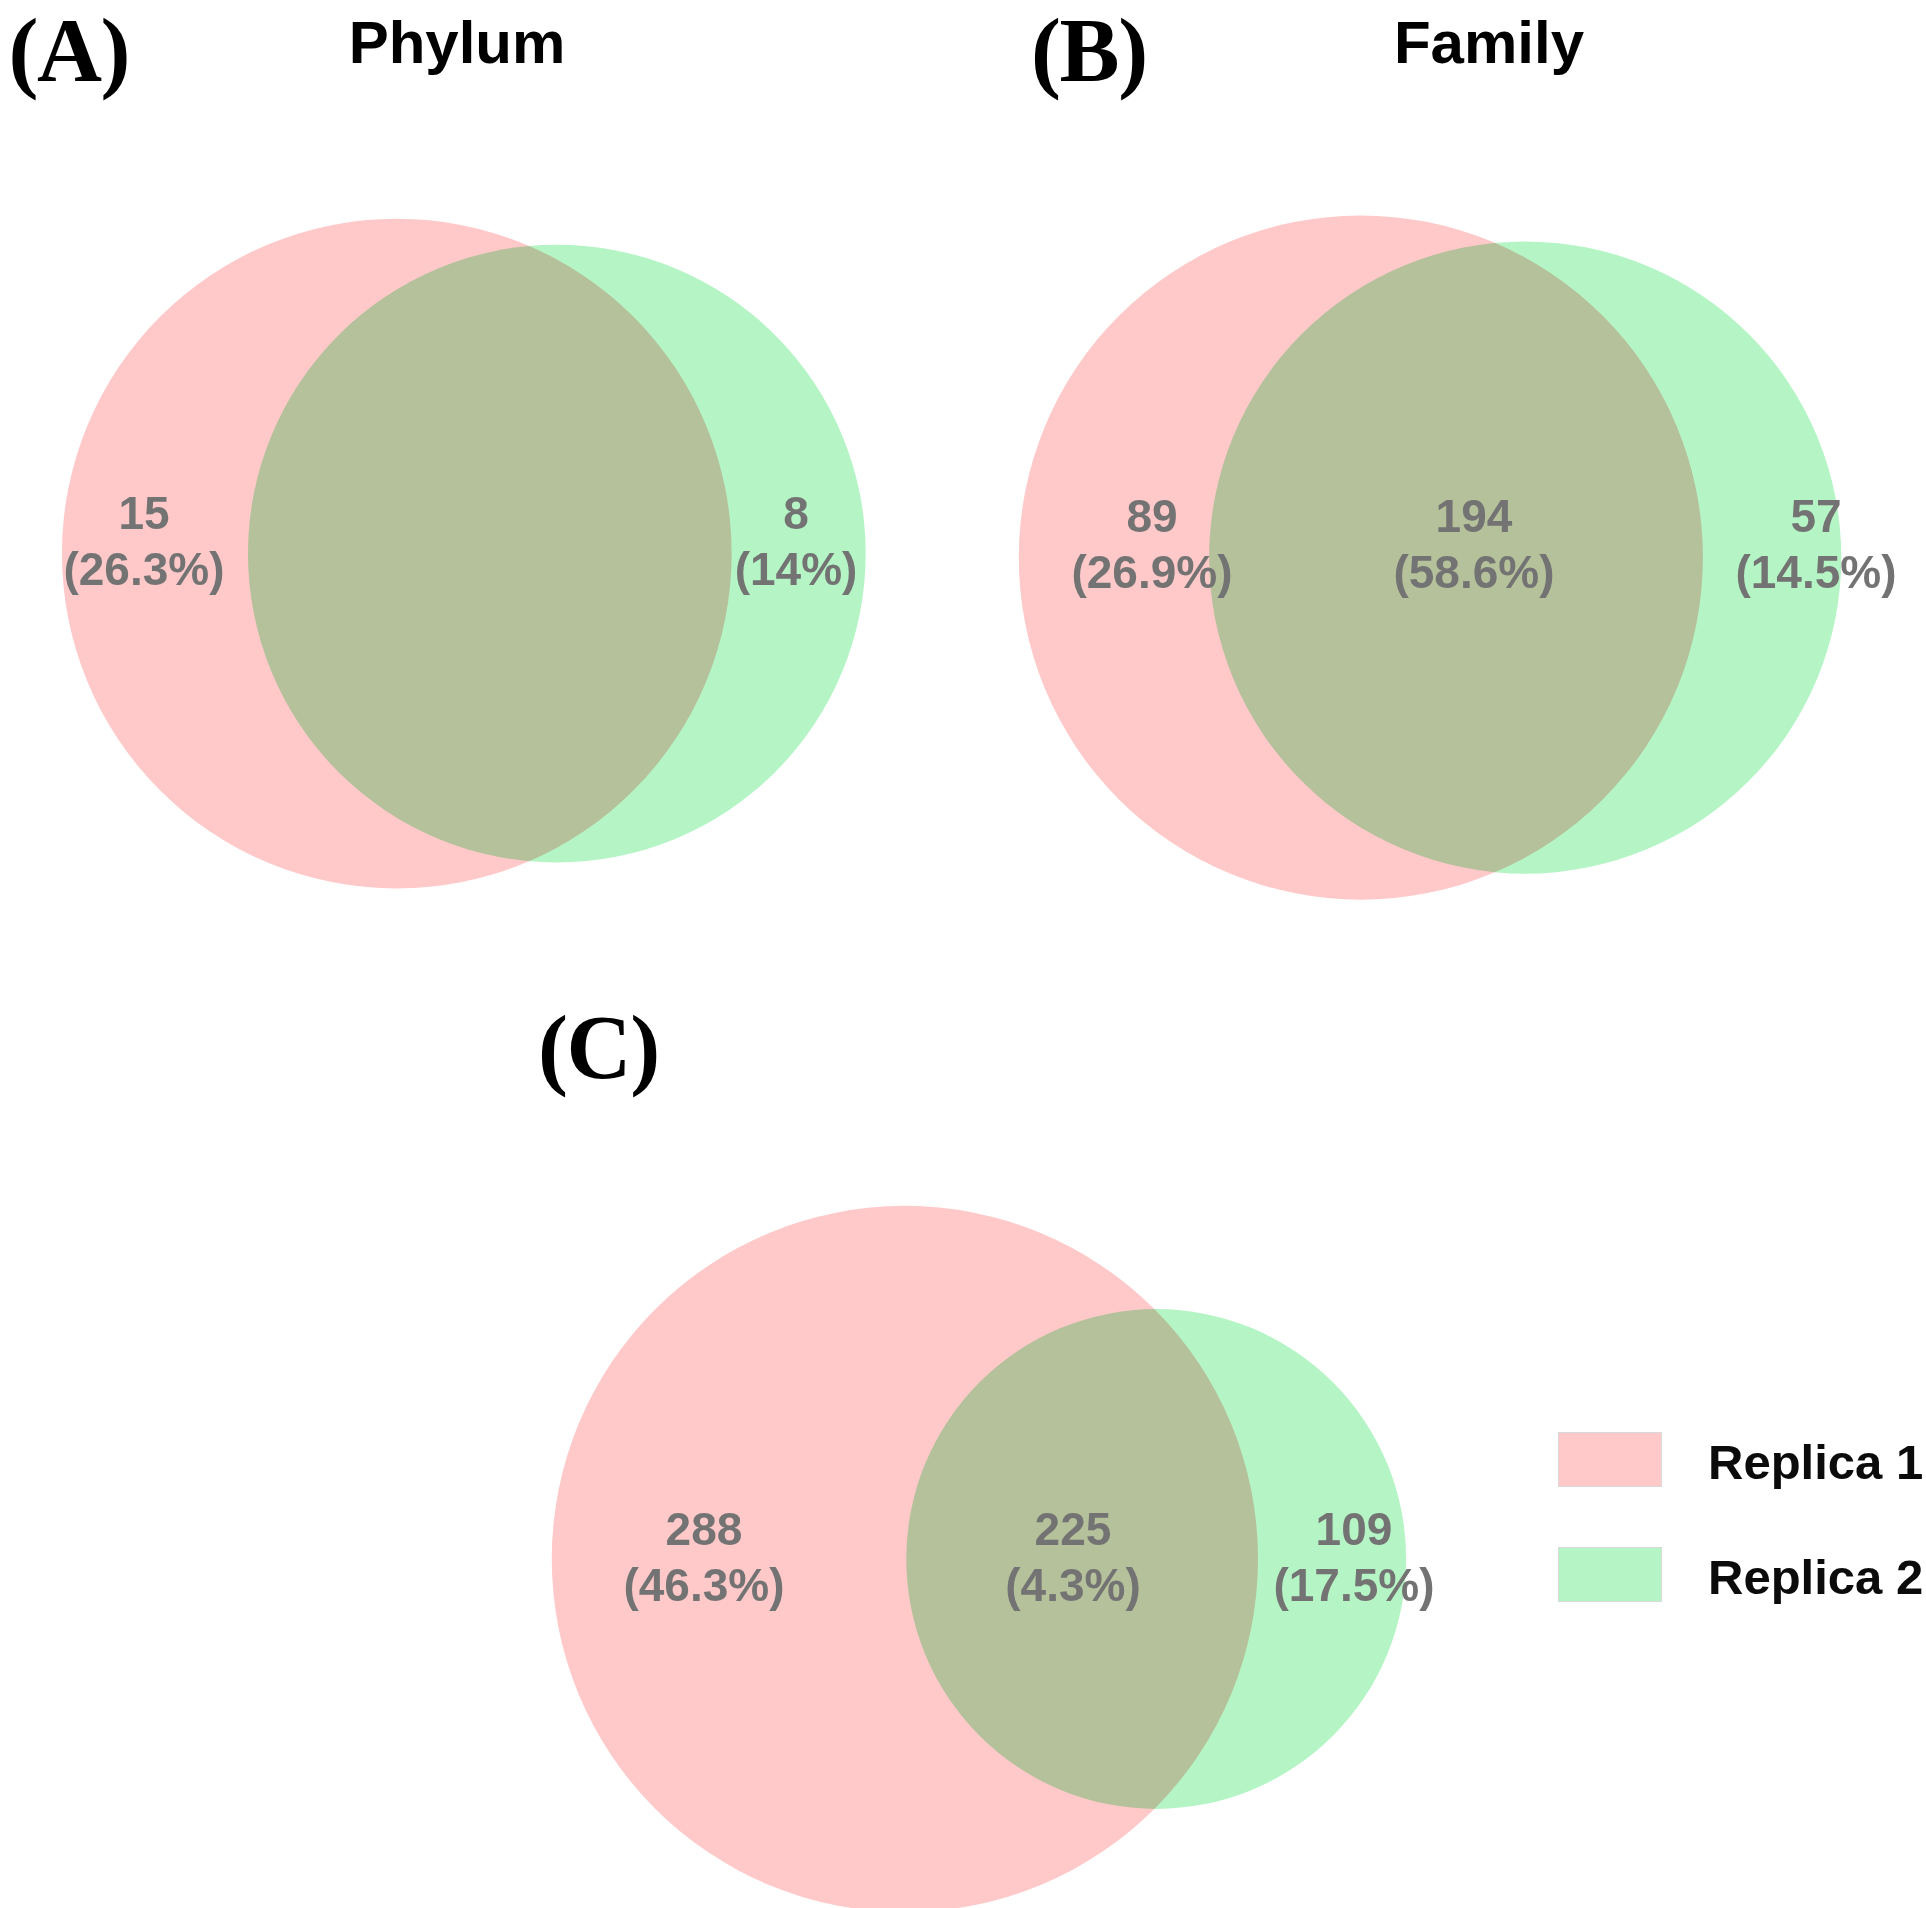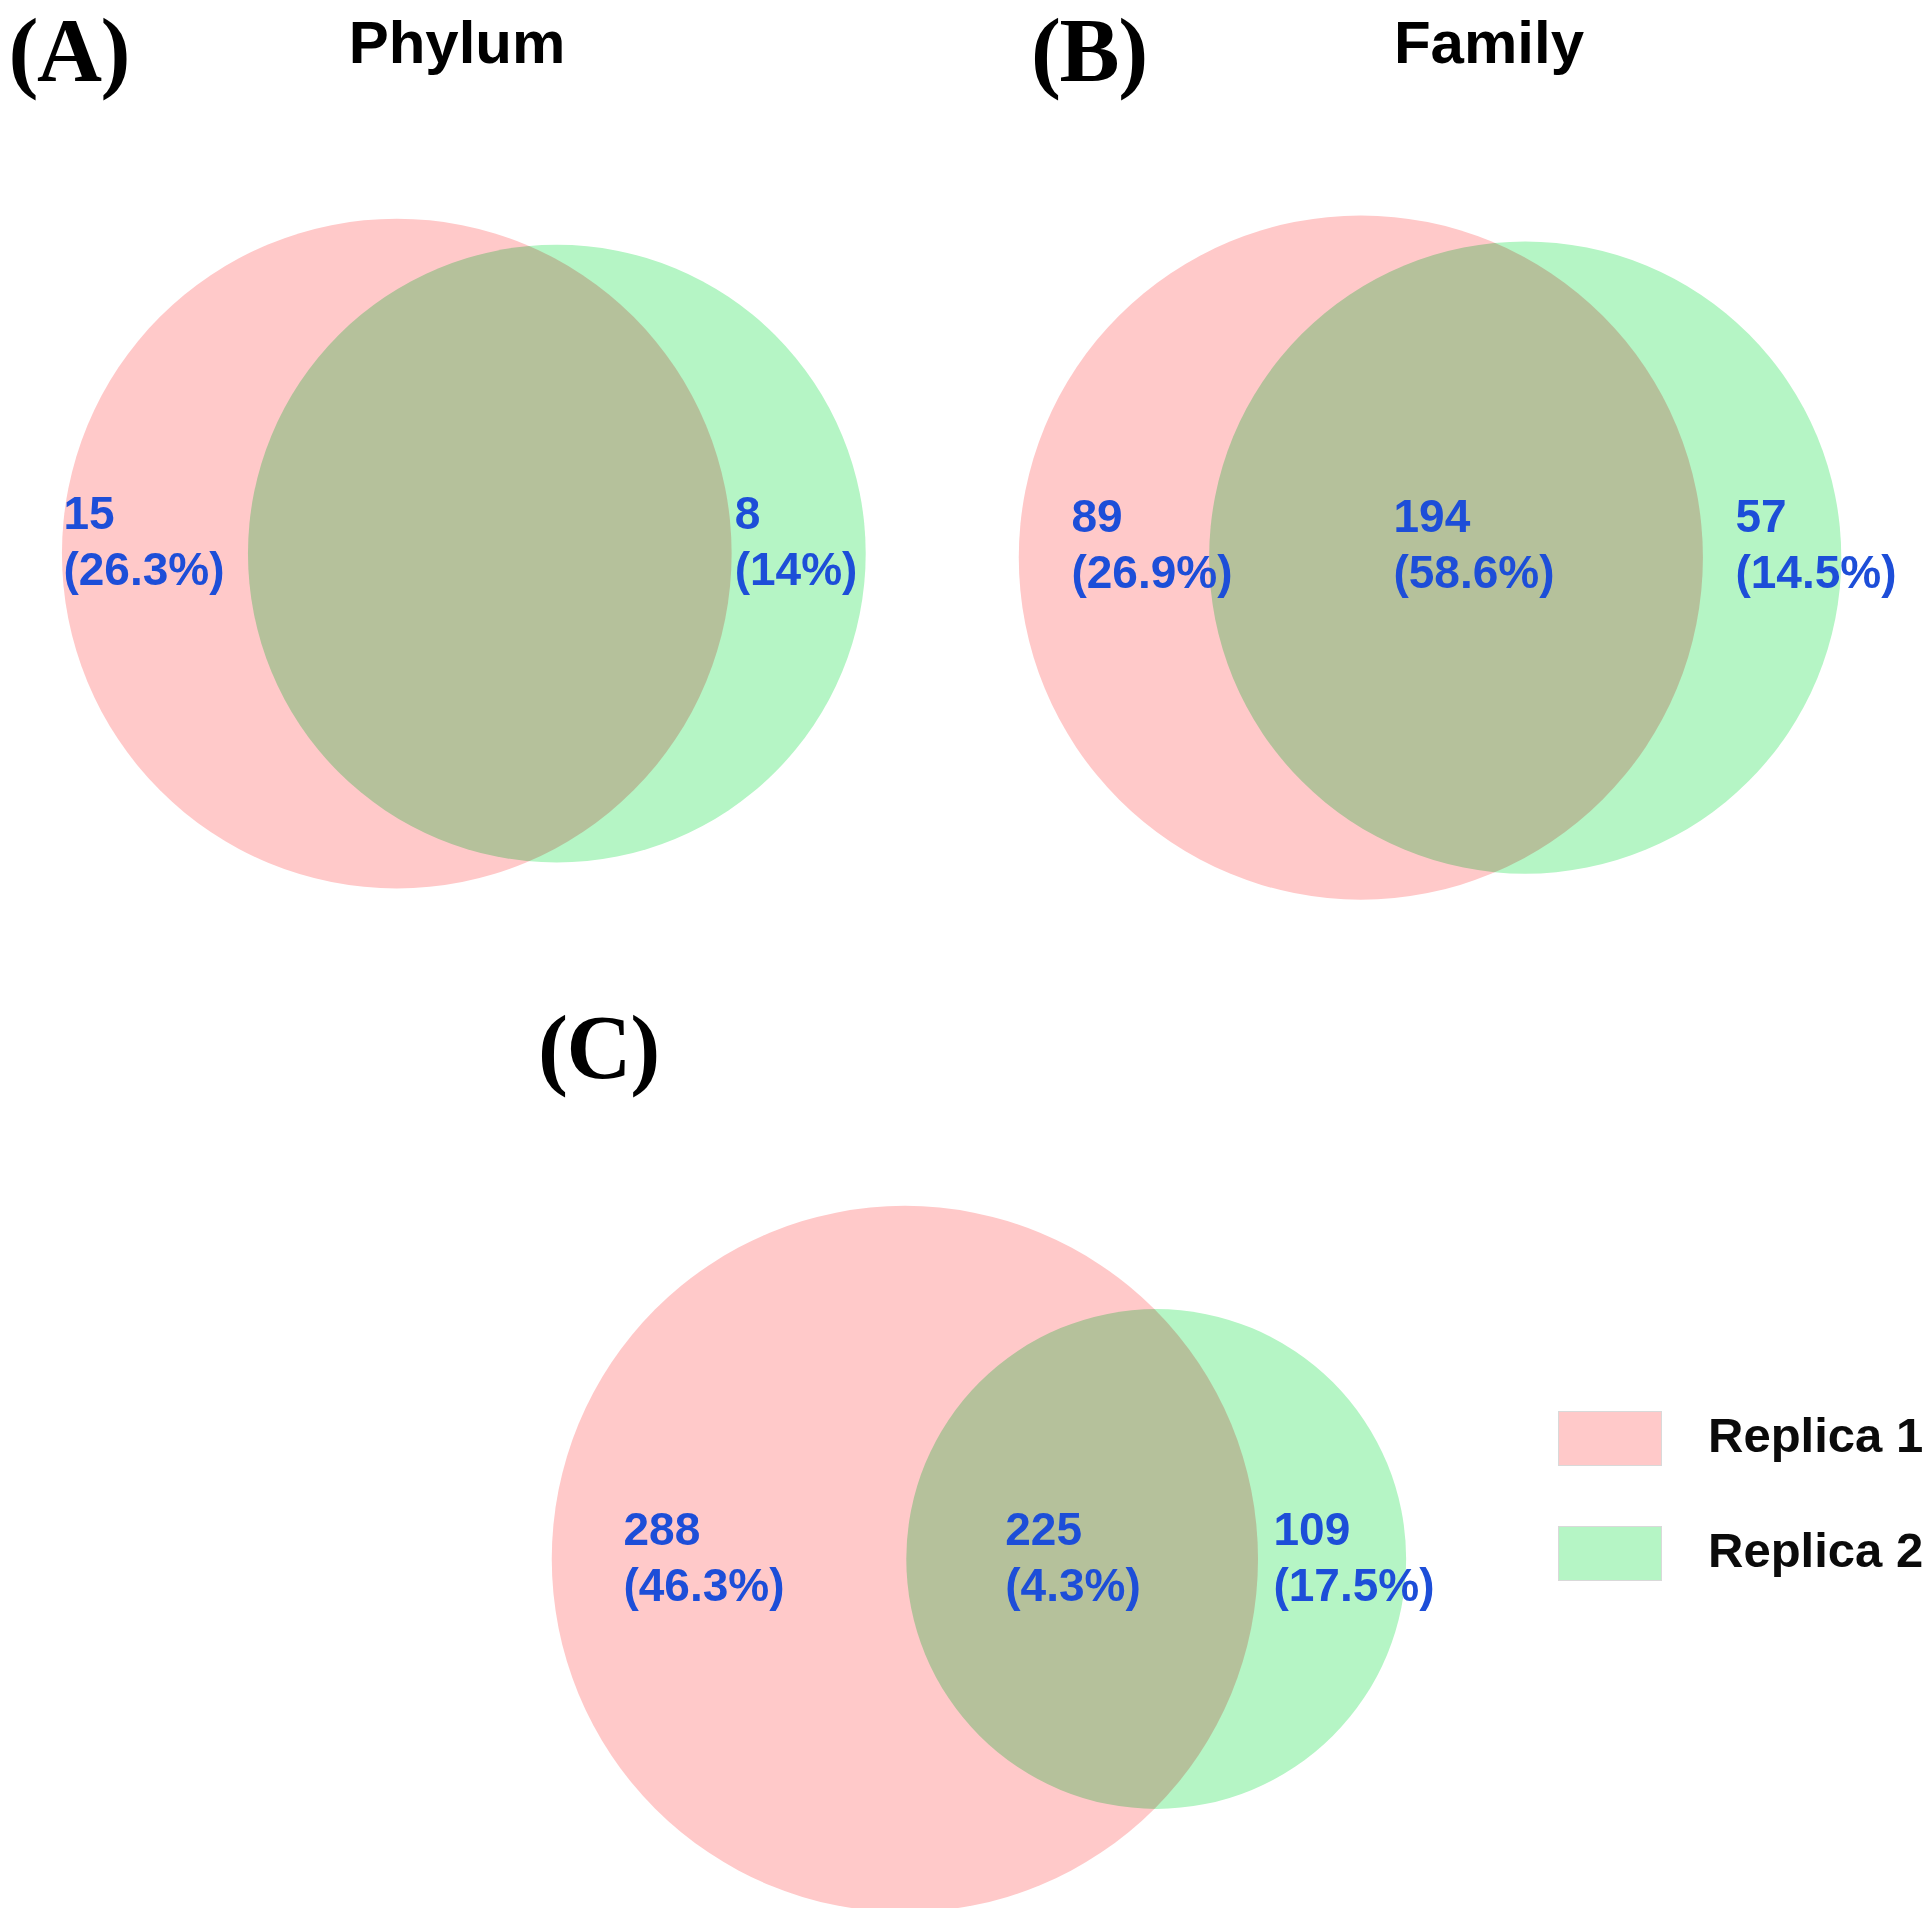--- a/index.html
+++ b/index.html
@@ -48,46 +48,46 @@
     position: absolute;
   }
   .venn svg {
     display: block;
     overflow: visible;
   }
 
   
   .region-label {
     position: absolute;
-    text-align: left;
+    text-align: center;
     font-family: "Liberation Sans", sans-serif;
     font-weight: bold;
     font-size: 46px;
     line-height: 1.22;
-    color: #1d4ed8;
+    color: #737373;
     white-space: nowrap;
     transform: translate(-50%, -50%);
   }
   .region-label .count {
     display: block;
   }
   .region-label .pct {
     display: block;
   }
 
   
   #legend {
     position: absolute;
     left: 1558px;
     top: 1411px;
     width: 351px;
   }
   .legend-row {
     display: flex;
-    align-items: flex-start;
+    align-items: flex-end;
     height: 76px;
     margin-bottom: 39px;
   }
   .legend-swatch {
     width: 104px;
     height: 55px;
     border: 1.4px solid #d9d9d9;
     box-sizing: border-box;
     flex: 0 0 auto;
   }

